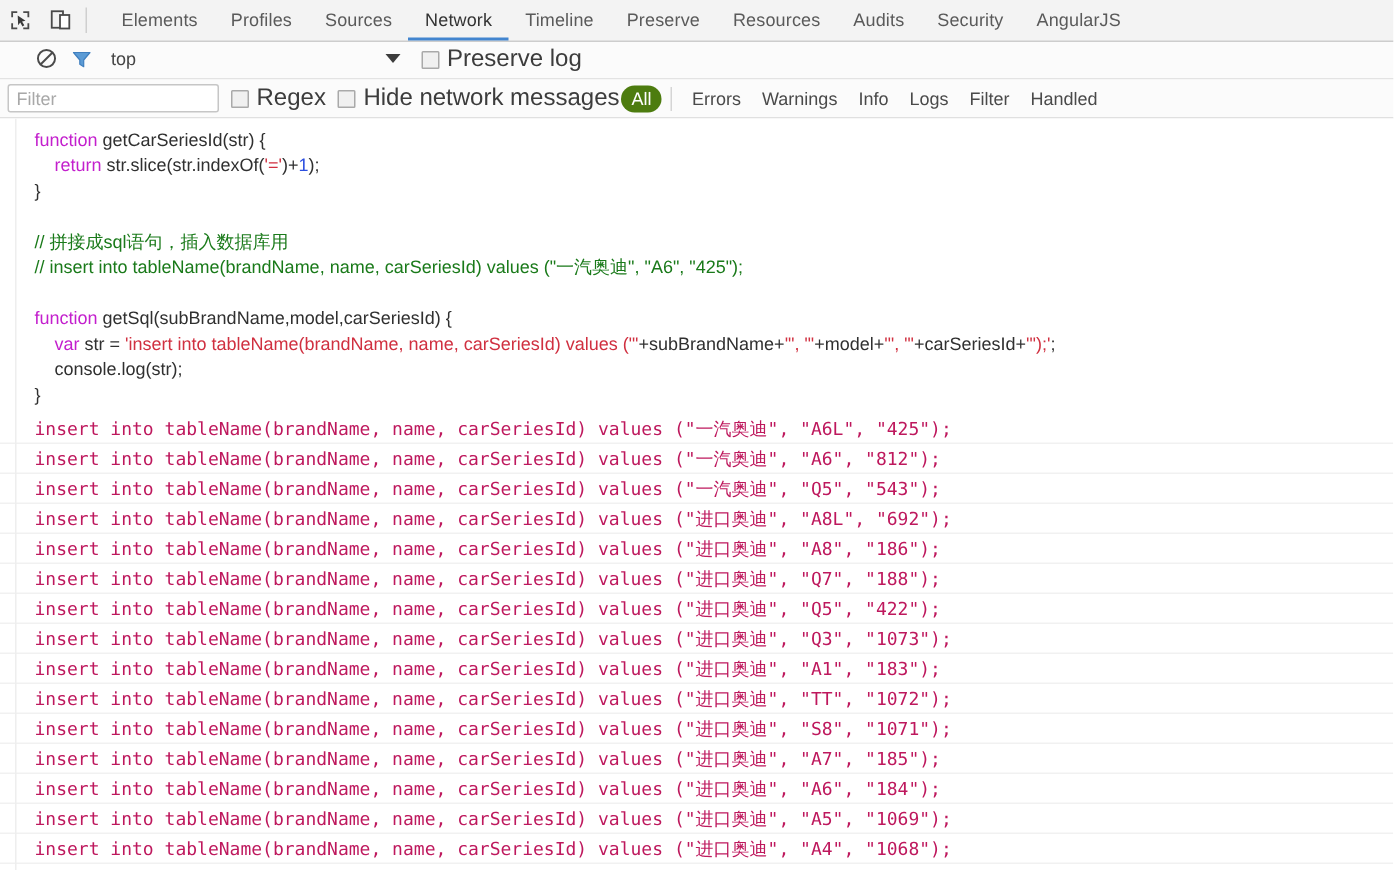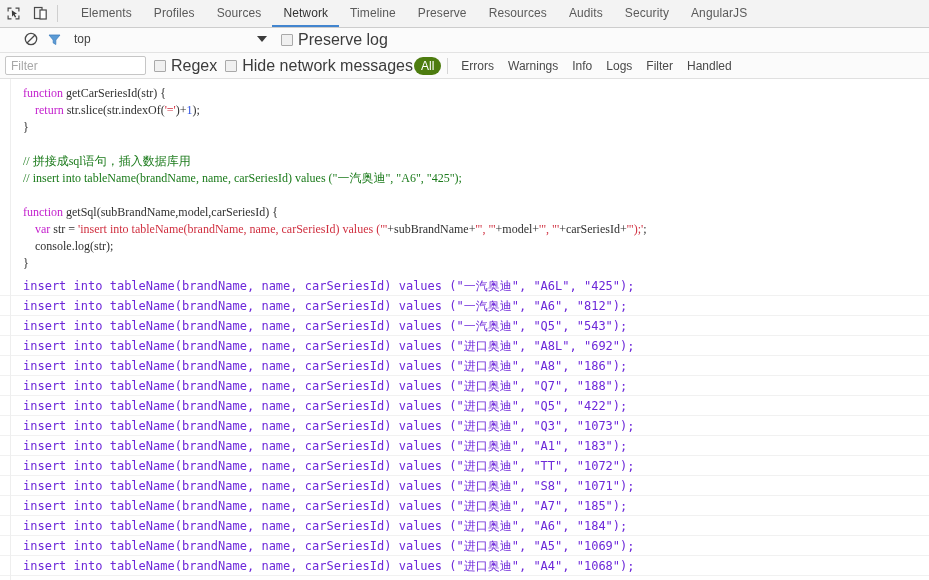--- a/index.html
+++ b/index.html
@@ -159,39 +159,39 @@
     background: #ffffff;
   }
   #gutter {
     position: absolute;
     left: 10px; top: 0; bottom: 0;
     width: 1px;
     background: #eeeeee;
   }
   .code-block {
     padding: 6px 0 4px 23px;
-    font-family: Liberation Serif, serif;
+    font-family: Liberation Sans, sans-serif;
     font-size: 12px;
     line-height: 17px;
     color: #303030;
     white-space: pre;
   }
   .code-block .blank { height: 17px; }
   .kw  { color: #c31fcd; }
   .str { color: #d03040; }
   .num { color: #2c4fe0; }
   .cmt { color: #1a7a1a; }
 
   .log-line {
     height: 20px;
     line-height: 20px;
     padding-left: 23px;
     font-family: "DejaVu Sans Mono", monospace;
     font-size: 12px;
-    color: #6d28d9;
+    color: #be185d;
     white-space: pre;
     border-bottom: 1px solid #f1f1f1;
     overflow: hidden;
   }
 </style>
 </head>
 <body>
 
 <div id="devtools-tabbar">
   <div class="toolbtn">

